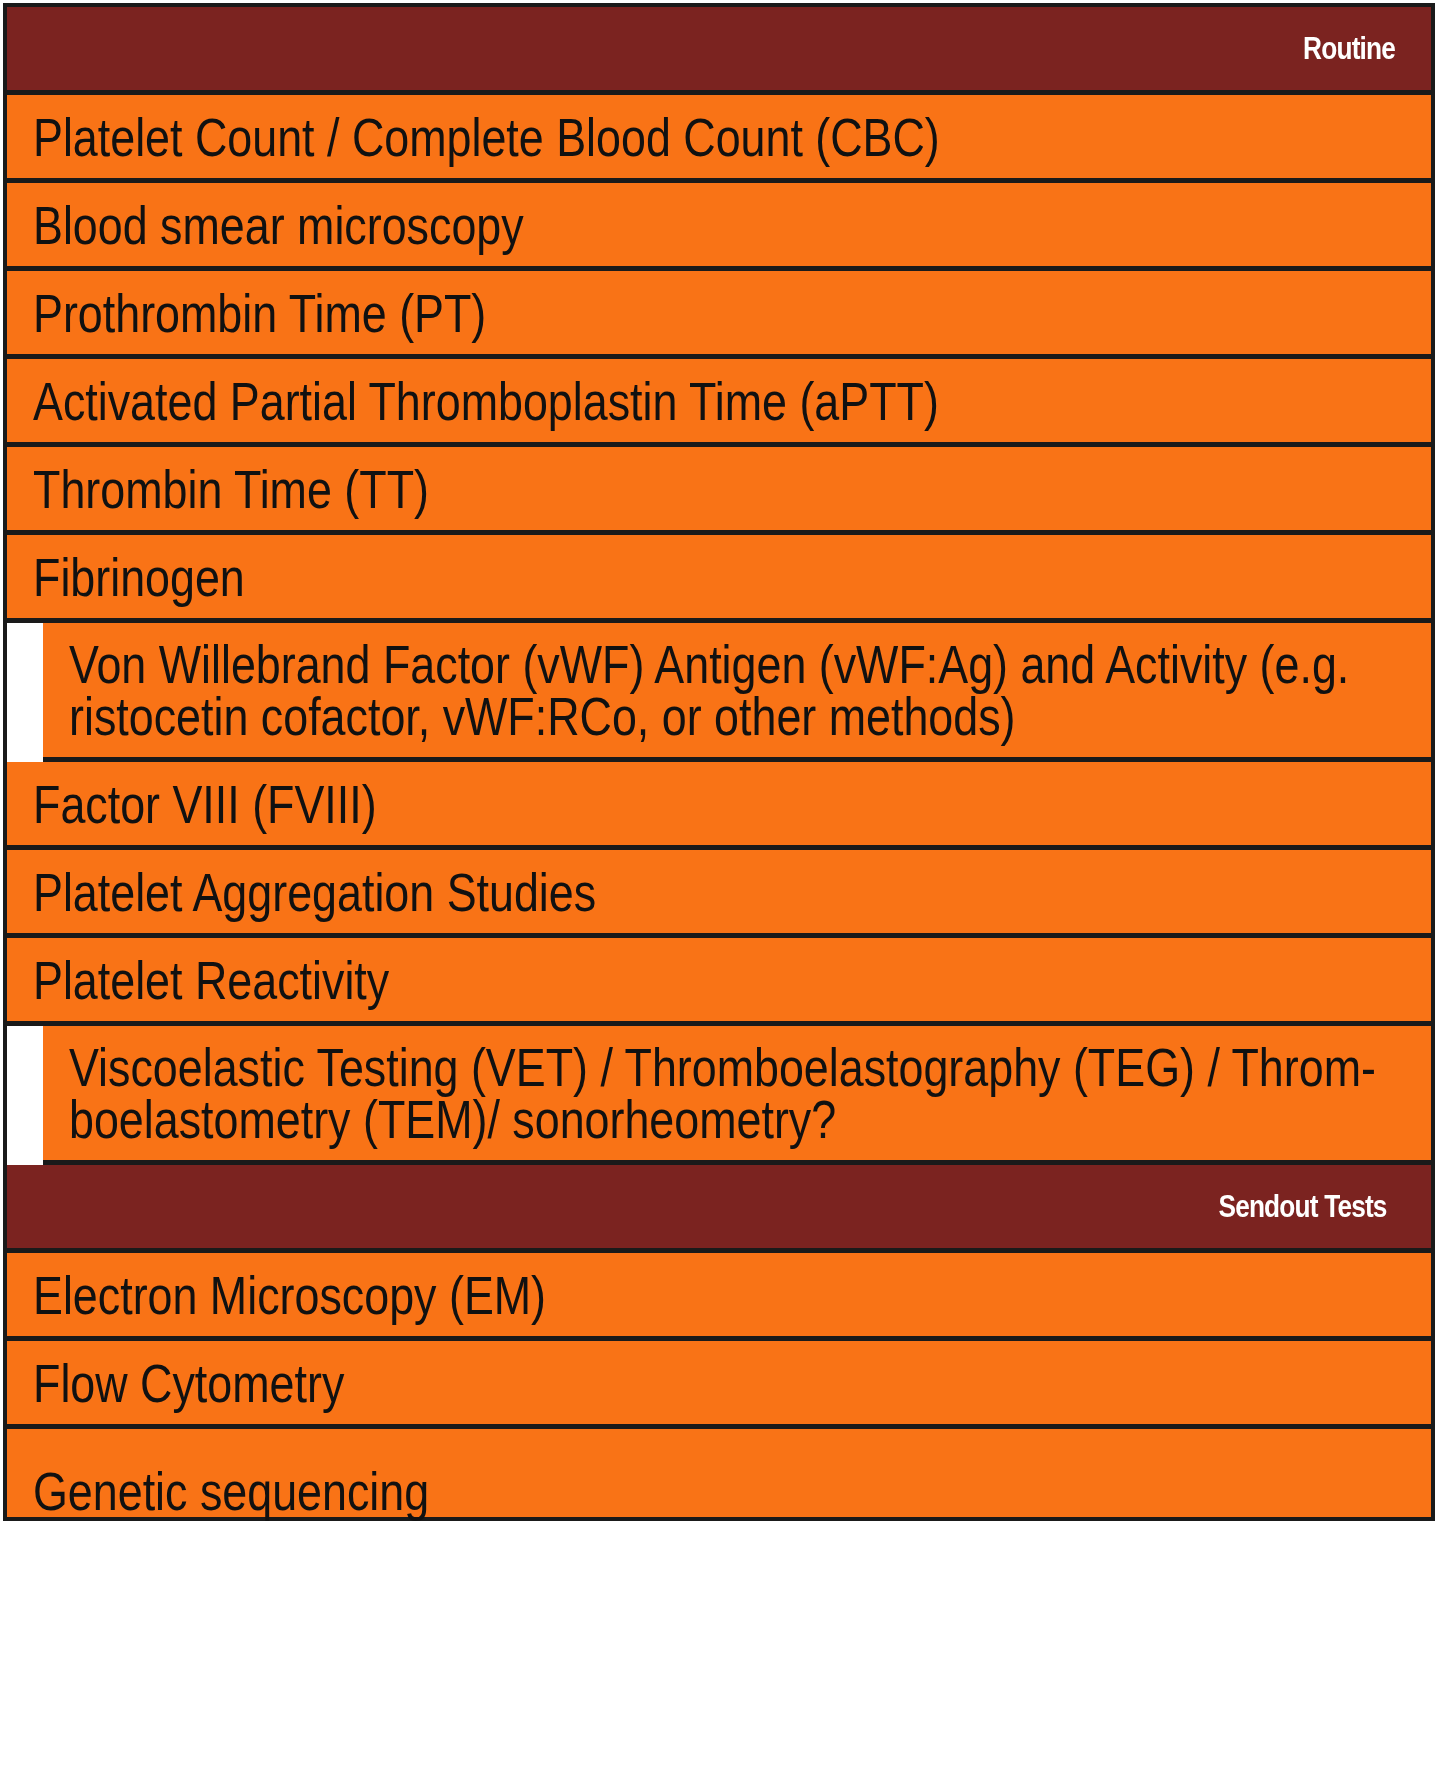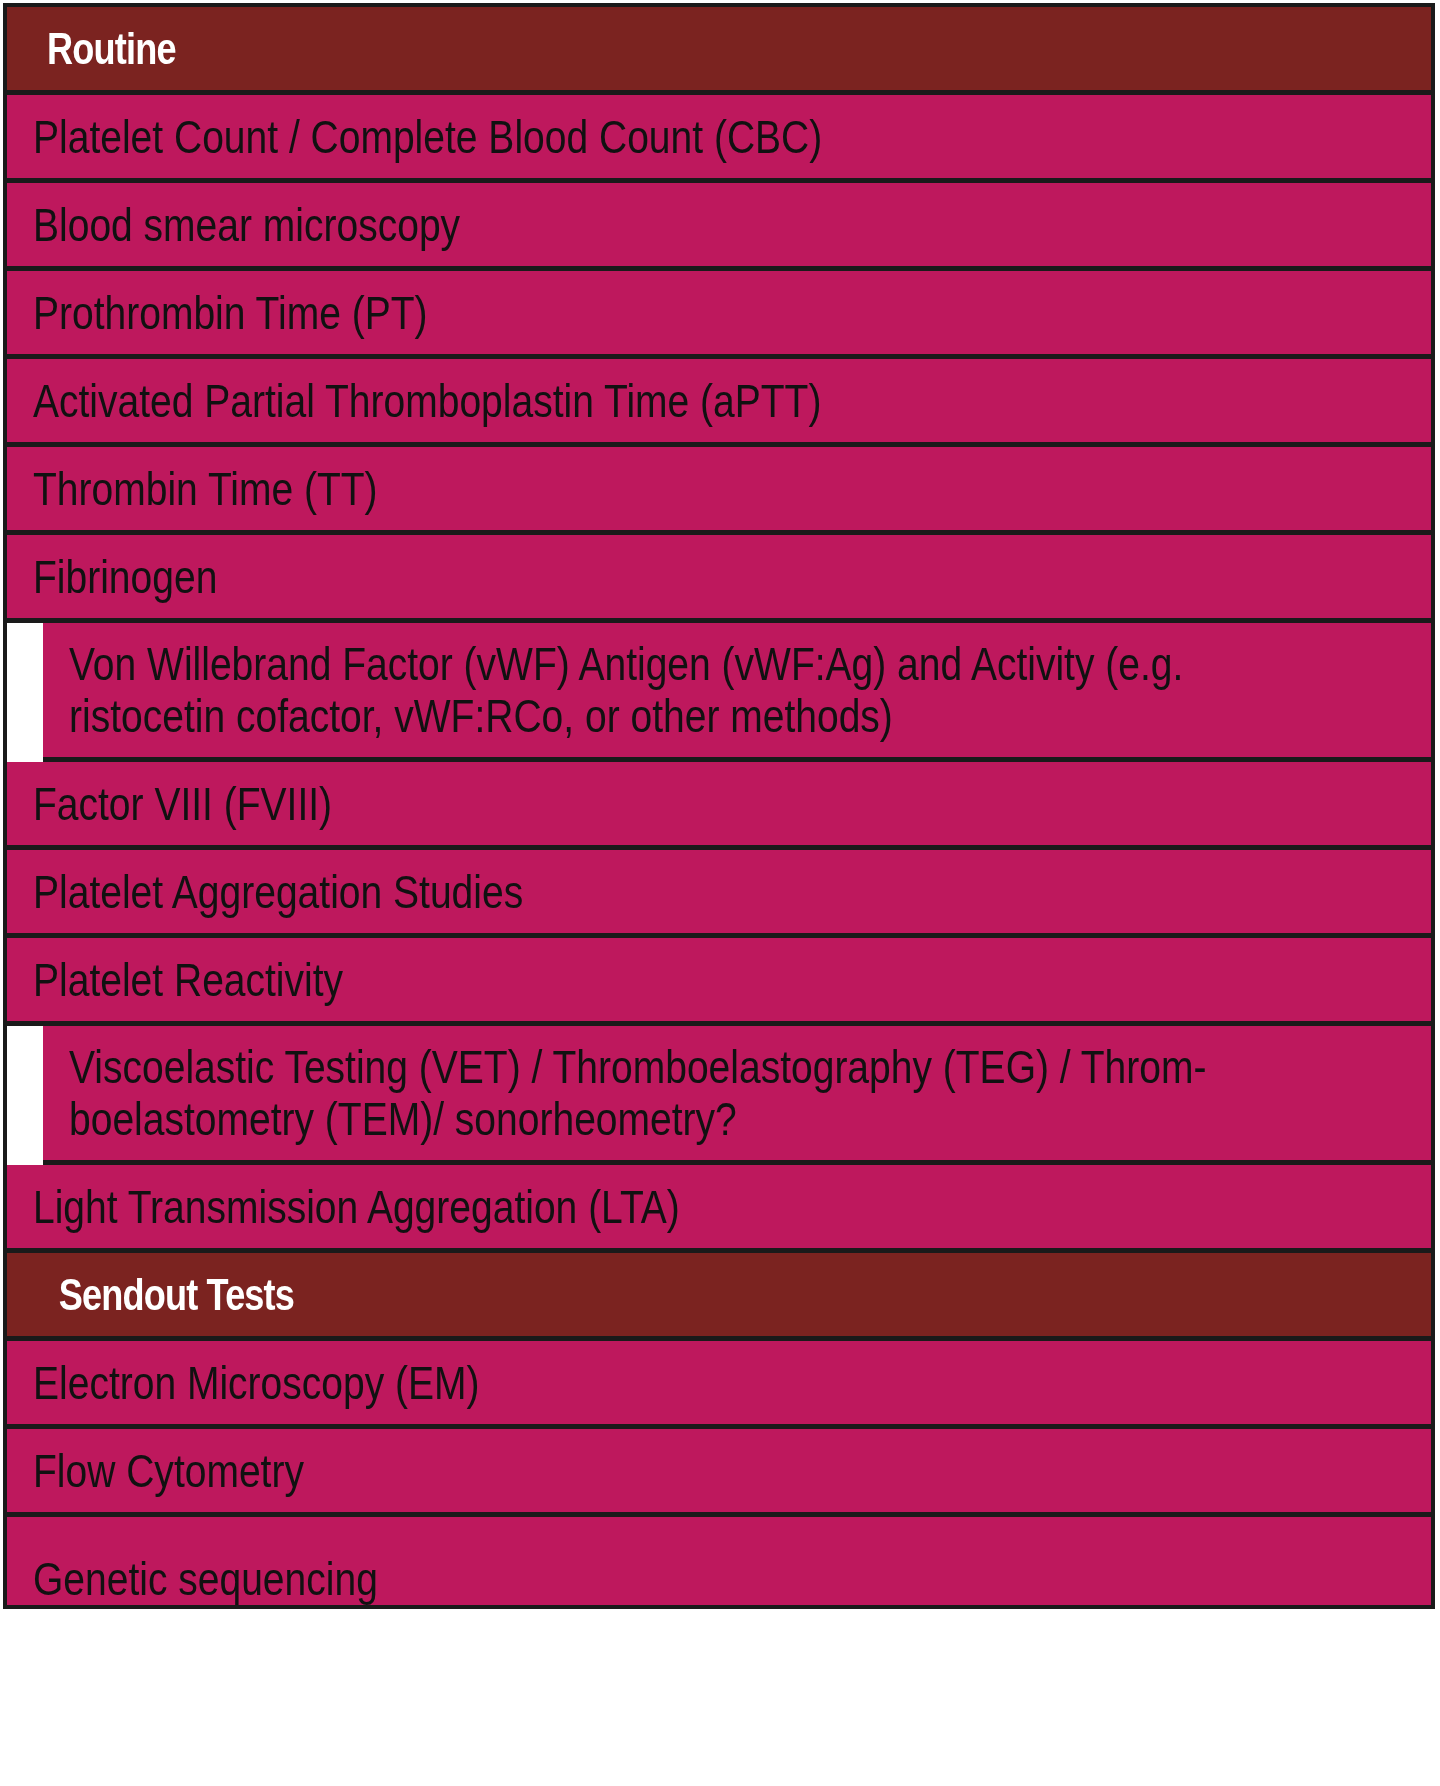--- a/index.html
+++ b/index.html
@@ -11,29 +11,29 @@
   }
   .row {
     box-sizing: border-box;
     border-bottom: 5px solid #1a1a1a;
     display: flex; align-items: center;
     padding: 0 26px;
   }
   .row:last-child { border-bottom: none; align-items: flex-end; }
   .section {
     background: #7b2320; color: #ffffff;
-    justify-content: flex-start;
-    font-weight: bold; font-size: 44px;
+    justify-content: flex-end;
+    font-weight: bold; font-size: 32px;
     letter-spacing: -1px;
     transform-origin: center;
   }
   .section span { display: inline-block; transform: scaleX(0.82); }
   .item {
-    background: #be185d; color: #111111;
-    font-size: 47px; line-height: 52px;
+    background: #f97316; color: #111111;
+    font-size: 54px; line-height: 52px;
   }
   .item span { display: inline-block; transform: scaleX(0.83); transform-origin: left center; white-space: nowrap; }
   .h1 { height: 88px; }
   .h2 { height: 139px; margin-left: 36px; }
 </style>
 </head>
 <body>
 
 <div class="table">
 
@@ -73,23 +73,20 @@
     </div>
   <div class="row item h1">
       <span>Platelet Reactivity</span>
     </div>
   <div class="row item h2">
     <div>
       <span>Viscoelastic Testing (VET) / Thromboelastography (TEG) / Throm-</span><br>
       <span>boelastometry (TEM)/ sonorheometry?</span>
     </div>
   </div>
-  <div class="row item h1">
-      <span>Light Transmission Aggregation (LTA)</span>
-    </div>
 
   <div class="row section h1">
       <span>Sendout Tests</span>
     </div>
   <div class="row item h1">
       <span>Electron Microscopy (EM)</span>
     </div>
   <div class="row item h1">
       <span>Flow Cytometry</span>
     </div>

